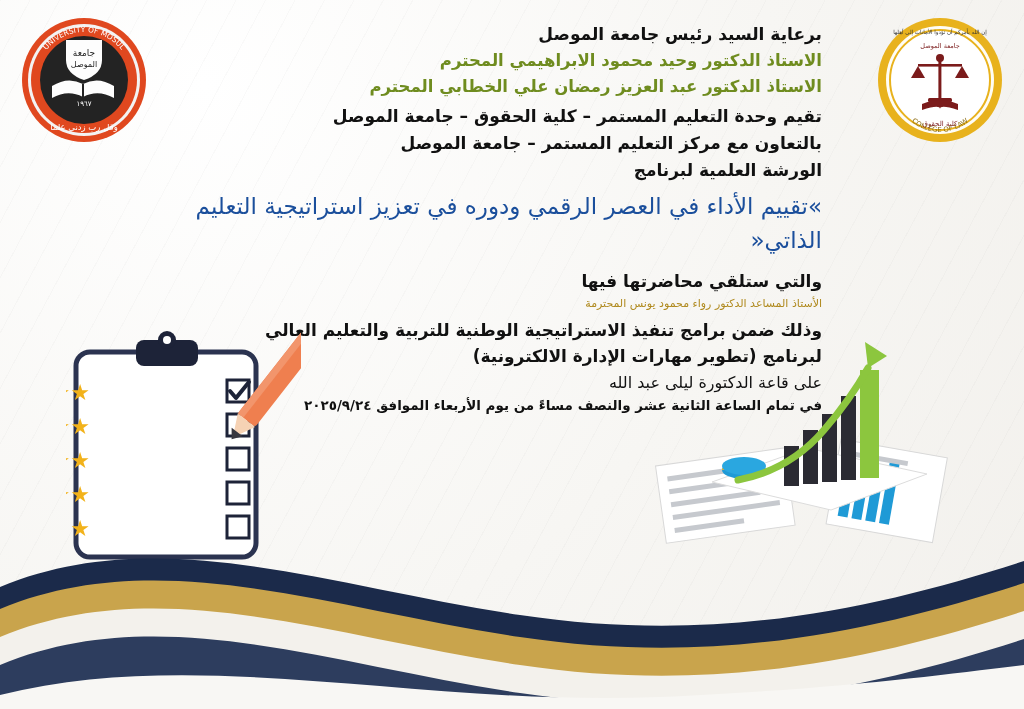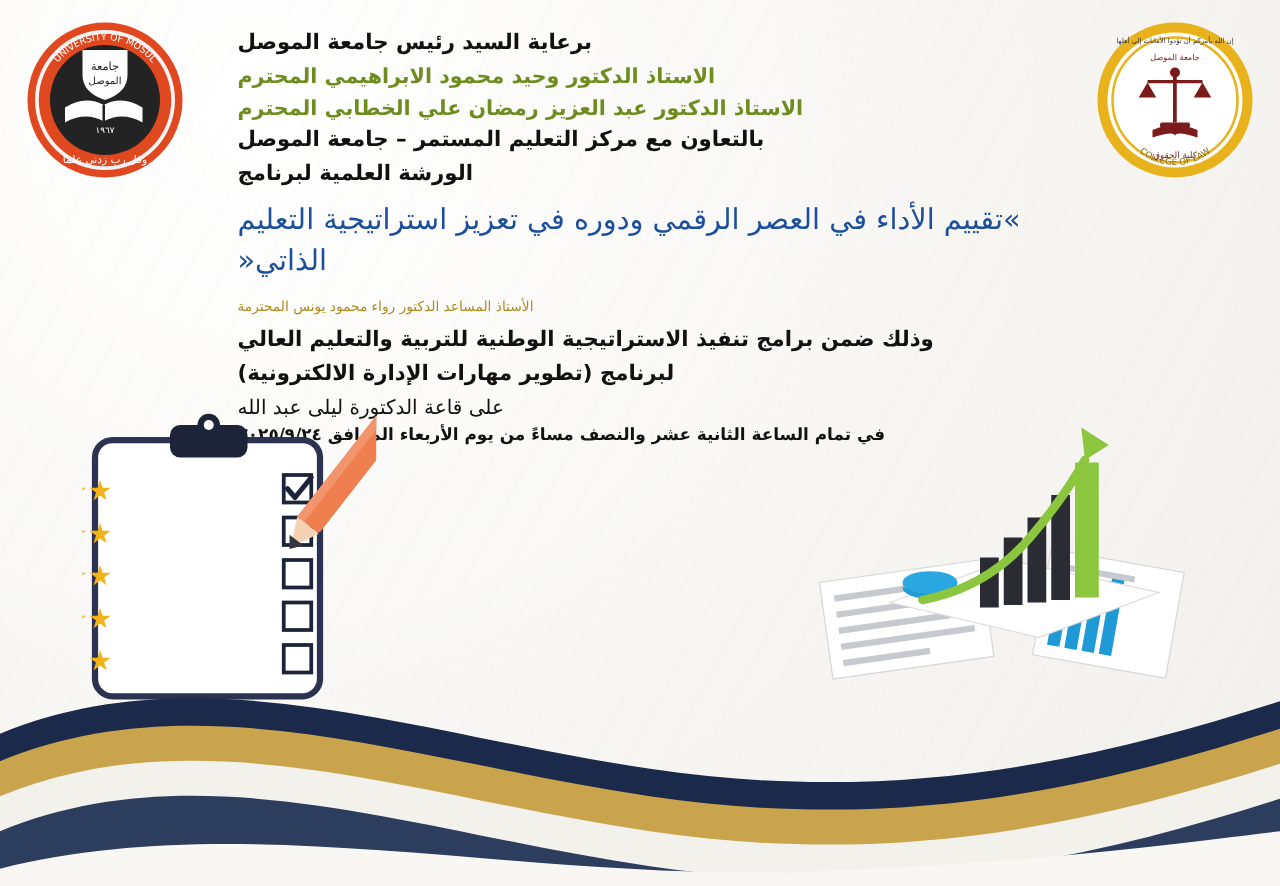--- a/index.html
+++ b/index.html
@@ -25,22 +25,22 @@
 
   
   .logo{position:absolute;top:14px;text-decoration:underline;}
   .logo svg{display:block;}
   .logo-left{left:18px;}
   .logo-right{right:18px;}
 
   
   .content{
     position:absolute;
-    top:22px;left:0;right:0;
-    text-align:left;
+    top:22px;left:0;right:12px;
+    text-align:right;
     padding:0 190px;
     line-height:1.45;
   }
   .line{margin:0 0 2px 0;}
   .t-bold-black{font-weight:bold;color:#111;font-size:17px;}
   .t-green{font-weight:bold;color:#6f8c1f;font-size:16.5px;}
   .t-blue-title{
     font-weight:normal;color:#1b4f9c;font-size:23px;letter-spacing:0;
     margin-top:8px;margin-bottom:12px;
   }
@@ -105,23 +105,25 @@
       <text font-size="7" fill="#8a6a12" font-family="DejaVu Sans">
         <textPath href="#arcR" startOffset="50%" text-anchor="middle">COLLEGE OF LAW</textPath>
       </text>
     </svg>
   </div>
 
   <div class="content">
     <p class="line t-bold-black">برعاية السيد رئيس جامعة الموصل</p>
     <p class="line t-green">الاستاذ الدكتور وحيد محمود الابراهيمي المحترم</p>
     <p class="line t-green">الاستاذ الدكتور عبد العزيز رمضان علي الخطابي المحترم</p>
+    <p class="line t-bold-black sp-top2">تقيم وحدة التعليم المستمر – كلية الحقوق – جامعة الموصل</p>
     <p class="line t-bold-black">بالتعاون مع مركز التعليم المستمر – جامعة الموصل</p>
     <p class="line t-bold-black">الورشة العلمية لبرنامج</p>
     <p class="line t-blue-title">»تقييم الأداء في العصر الرقمي ودوره في تعزيز استراتيجية التعليم الذاتي«</p>
+    <p class="line t-bold-black">والتي ستلقي محاضرتها فيها</p>
     <p class="line t-gold">الأستاذ المساعد الدكتور رواء محمود يونس المحترمة</p>
     <p class="line t-bold-black sp-top2">وذلك ضمن برامج تنفيذ الاستراتيجية الوطنية للتربية والتعليم العالي</p>
     <p class="line t-bold-black">لبرنامج (تطوير مهارات الإدارة الالكترونية)</p>
     <p class="line t-mid">على قاعة الدكتورة ليلى عبد الله</p>
     <p class="line t-small">في تمام الساعة الثانية عشر والنصف مساءً من يوم الأربعاء الموافق ٢٠٢٥/٩/٢٤</p>
   </div>
 
   <div class="clipboard">
     <svg width="235" height="240" viewBox="0 0 235 240">
 

